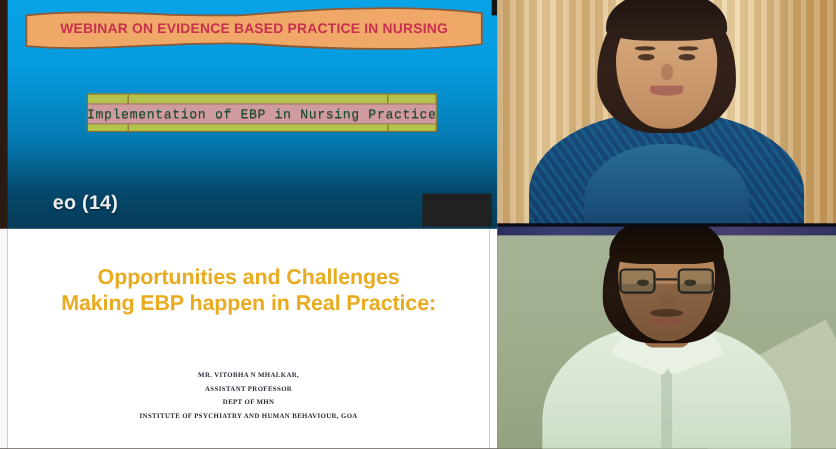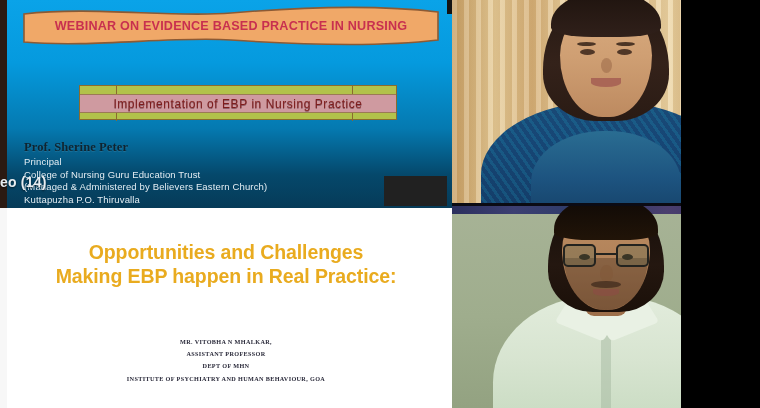--- a/index.html
+++ b/index.html
@@ -1,18 +1,18 @@
 <!DOCTYPE html>
 <html><head>
 <meta charset="utf-8">
 <style>
   html,body{margin:0;padding:0;background:#000;}
   body{width:760px;height:408px;overflow:hidden;font-family:"Liberation Sans",sans-serif;}
 
-  #stage{position:relative;width:681px;height:408px;overflow:hidden;background:#1a1a1a;}
+  #stage{position:relative;width:760px;height:408px;overflow:hidden;background:#1a1a1a;}
 
   
   #share-col{position:absolute;left:0;top:0;width:452px;height:408px;background:#3a2a22;overflow:hidden;}
 
   
   #slide-top{position:absolute;left:7px;top:0;width:445px;height:208px;
     background:linear-gradient(180deg,#0aa3e8 0%,#059ade 30%,#0579b0 62%,#05486b 84%,#063b58 100%);
     overflow:hidden;}
   #slide-top-leftedge{position:absolute;left:0;top:0;width:7px;height:208px;background:#2b1a12;}
   #slide-top-darkcap{position:absolute;left:440px;top:0;width:12px;height:14px;background:#141414;}
@@ -24,37 +24,37 @@
     display:flex;align-items:center;justify-content:center;
     color:#c8304f;font-weight:bold;font-size:12.6px;letter-spacing:.2px;
     text-align:center;line-height:1.1;white-space:nowrap;}
 
   
   #subbar{position:absolute;left:72px;top:85px;width:318px;height:35px;
     background:#b2c24a;border:1px solid #8a6b2e;box-sizing:border-box;}
   #subbar-mid{position:absolute;left:0;top:8px;width:100%;height:19px;background:#cf9aa0;
     border-top:1px solid #9c7a55;border-bottom:1px solid #9c7a55;box-sizing:border-box;
     display:flex;align-items:center;justify-content:center;}
-  #subbar-text{color:#7f1d1d;font-size:12px;letter-spacing:.55px;white-space:nowrap;
-    text-shadow:0 1px 0 rgba(90,50,60,.55);}
+  #subbar-text{color:#14532d;font-size:12px;letter-spacing:.55px;white-space:nowrap;
+    text-shadow:0 1px 0 rgba(90,50,60,.55);font-family:Liberation Mono, monospace;}
   .subbar-tick{position:absolute;top:0;width:1px;height:35px;background:#8a6b2e;}
 
   
   #pres-block{position:absolute;left:17px;top:140px;width:300px;color:#dfe9ef;}
   #pres-name{font-family:"Liberation Serif",serif;font-weight:bold;font-size:12.5px;
     color:#0f2430;text-shadow:0 1px 1px rgba(255,255,255,.12);letter-spacing:.1px;}
   .pres-line{font-size:9.5px;line-height:11.6px;color:#e3edf3;letter-spacing:.15px;margin-top:1px;}
 
   
   #dark-rect{position:absolute;left:377px;top:176px;width:63px;height:30px;background:#212121;}
 
   
-  #vid-badge{position:absolute;left:0px;top:174px;color:#e8eef2;font-size:14px;
+  #vid-badge{position:absolute;left:0px;top:174px;color:#e8eef2;font-size:18px;
     font-weight:bold;white-space:nowrap;letter-spacing:.2px;z-index:6;
-    text-shadow:0 1px 2px rgba(0,0,0,.6);}
+    text-shadow:0 1px 2px rgba(0,0,0,.6);padding-left:48px;}
 
   
   #slide-bot{position:absolute;left:7px;top:208px;width:438px;height:200px;background:#ffffff;overflow:hidden;}
   #slide-bot-leftedge{position:absolute;left:0;top:208px;width:7px;height:200px;background:#f7f7f7;}
   #slide-bot-rightgap{position:absolute;left:445px;top:208px;width:7px;height:200px;background:#ffffff;}
   #bot-title{position:absolute;left:0;top:32px;width:438px;text-align:center;
     color:#e9ab1f;font-weight:bold;font-size:19.5px;line-height:24px;letter-spacing:-.1px;}
   #bot-credits{position:absolute;left:0;top:128px;width:438px;text-align:center;}
   .credit{font-family:"Liberation Serif",serif;font-weight:bold;font-size:6.2px;
     line-height:12.2px;color:#2a2a3a;letter-spacing:.35px;}
@@ -171,27 +171,20 @@
       </div>
 
       <div id="subbar">
         <div class="subbar-tick" style="left:36px"></div>
         <div class="subbar-tick" style="left:272px"></div>
         <div id="subbar-mid">
           <span id="subbar-text">Implementation of EBP in Nursing Practice</span>
         </div>
       </div>
 
-      <div id="pres-block">
-        <div id="pres-name">Prof. Sherine Peter</div>
-        <div class="pres-line">Principal</div>
-        <div class="pres-line">College of Nursing Guru Education Trust</div>
-        <div class="pres-line">(Managed &amp; Administered by Believers Eastern Church)</div>
-        <div class="pres-line">Kuttapuzha P.O. Thiruvalla</div>
-      </div>
 
       <div id="dark-rect"></div>
     </div>
 
     <div id="vid-badge">eo (14)</div>
 
     <div id="slide-bot-leftedge"></div>
     <div id="slide-bot-rightgap"></div>
     <div id="slide-bot">
       <div id="bot-title">

